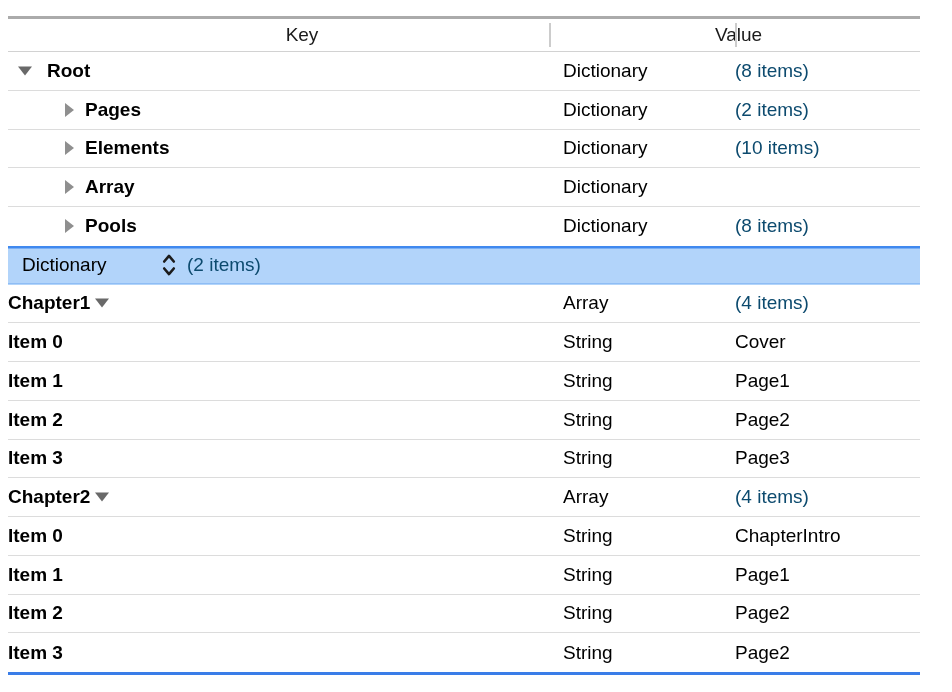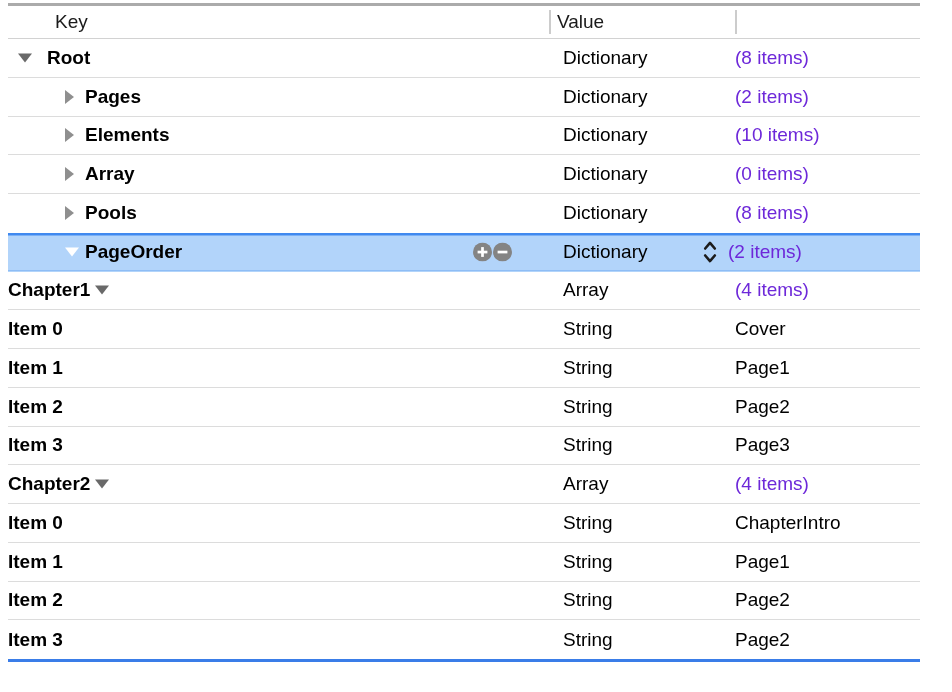--- a/index.html
+++ b/index.html
@@ -2,21 +2,21 @@
 <html><head>
 <meta charset="utf-8">
 <style>
   html, body { margin:0; padding:0; }
   body {
     width:952px; height:692px; background:#ffffff; overflow:hidden;
     font-family:"Liberation Sans", "DejaVu Sans", sans-serif;
     -webkit-font-smoothing:antialiased;
     position:relative;
   }
-  .plist { position:absolute; left:8px; top:3px; width:912px; }
+  .plist { position:absolute; left:8px; top:16px; width:912px;text-align:center; }
 
   .top-line { height:3px; background:#ababab; }
 
   
   .header {
     position:relative; height:33px; box-sizing:border-box;
     border-bottom:1.5px solid #d2d2d2;
     display:flex; align-items:center;
     font-size:19px; color:#1a1a1a;
   }
@@ -63,21 +63,21 @@
   .tri-down {
     border-left:7px solid transparent; border-right:7px solid transparent;
     border-top:9px solid #696969;
   }
   .tri-right {
     border-top:7px solid transparent; border-bottom:7px solid transparent;
     border-left:9px solid #8f8f8f;
   }
   .row.selected .tri-down { border-top-color:#ffffff; }
 
-  .muted { color:#6d28d9; }
+  .muted { color:#0c4a6e; }
 
   
   .add-remove {
     position:absolute; right:37px; top:50%; transform:translateY(-50%);
     display:flex; gap:1px; align-items:center;
   }
   .btn-circle { display:block; width:19px; height:19px; cursor:default; }
 
   
   .type-stepper {
@@ -151,58 +151,36 @@
       <div class="row lvl-1">
     <div class="cell key-cell">
       <span class="disclosure tri-right"></span>
       <span class="key-label">Array</span>
 
     </div>
     <div class="cell type-cell">
       <span class="type-label">Dictionary</span>
 
     </div>
-    <div class="cell value-cell">
-      <span class="value-label muted">(0 items)</span>
-    </div>
   </div>
       <div class="row lvl-1 pre-selected">
     <div class="cell key-cell">
       <span class="disclosure tri-right"></span>
       <span class="key-label">Pools</span>
 
     </div>
     <div class="cell type-cell">
       <span class="type-label">Dictionary</span>
 
     </div>
     <div class="cell value-cell">
       <span class="value-label muted">(8 items)</span>
     </div>
   </div>
       <div class="row lvl-1 selected">
-    <div class="cell key-cell">
-      <span class="disclosure tri-down"></span>
-      <span class="key-label">PageOrder</span>
-      <span class="add-remove">
-        <span class="btn-circle">
-          <svg width="19" height="19" viewBox="0 0 19 19">
-            <circle cx="9.5" cy="9.5" r="9.5" fill="#848484"></circle>
-            <rect x="4.6" y="8.2" width="9.8" height="2.7" fill="#ffffff"></rect>
-            <rect x="8.15" y="4.6" width="2.7" height="9.8" fill="#ffffff"></rect>
-          </svg>
-        </span>
-        <span class="btn-circle">
-          <svg width="19" height="19" viewBox="0 0 19 19">
-            <circle cx="9.5" cy="9.5" r="9.5" fill="#848484"></circle>
-            <rect x="4.6" y="8.2" width="9.8" height="2.7" fill="#ffffff"></rect>
-          </svg>
-        </span>
-      </span>
-    </div>
     <div class="cell type-cell">
       <span class="type-label">Dictionary</span>
       <span class="type-stepper">
         <svg width="16" height="27" viewBox="0 0 16 27">
           <path d="M3.2 10 L8 4.4 L12.8 10" fill="none" stroke="#1c1c1c" stroke-width="2.6" stroke-linecap="round" stroke-linejoin="round"></path>
           <path d="M3.2 17 L8 22.6 L12.8 17" fill="none" stroke="#1c1c1c" stroke-width="2.6" stroke-linecap="round" stroke-linejoin="round"></path>
         </svg>
       </span>
     </div>
     <div class="cell value-cell">

